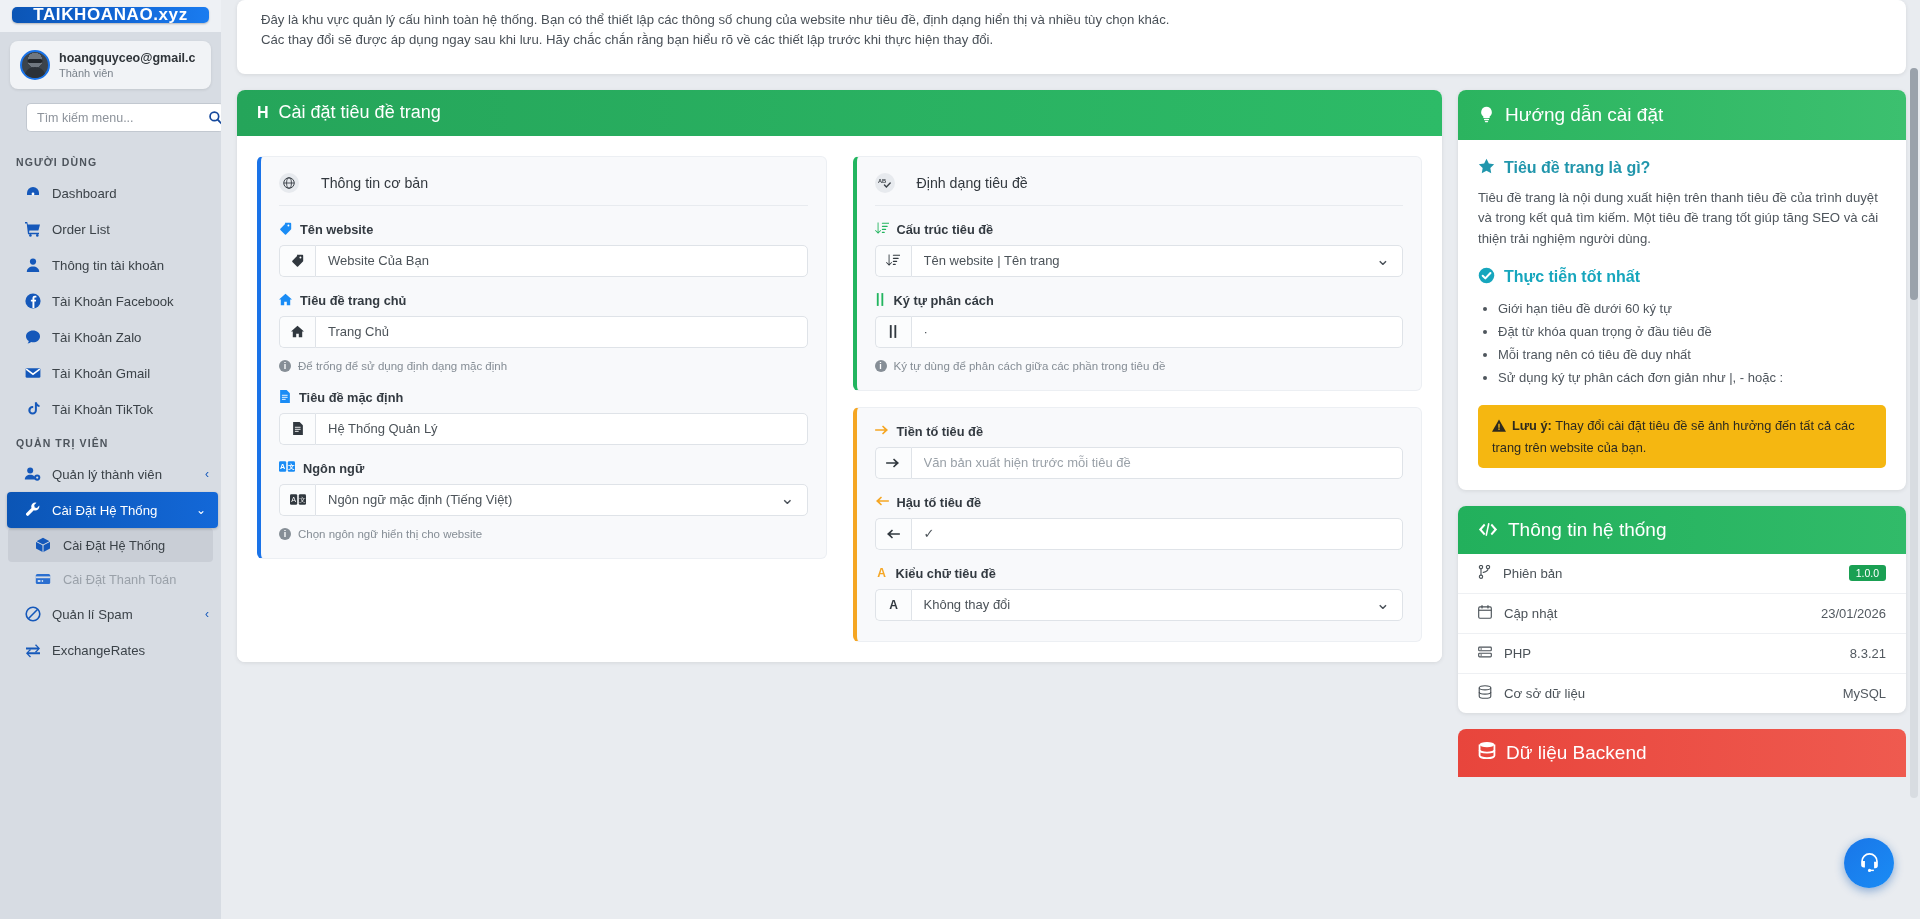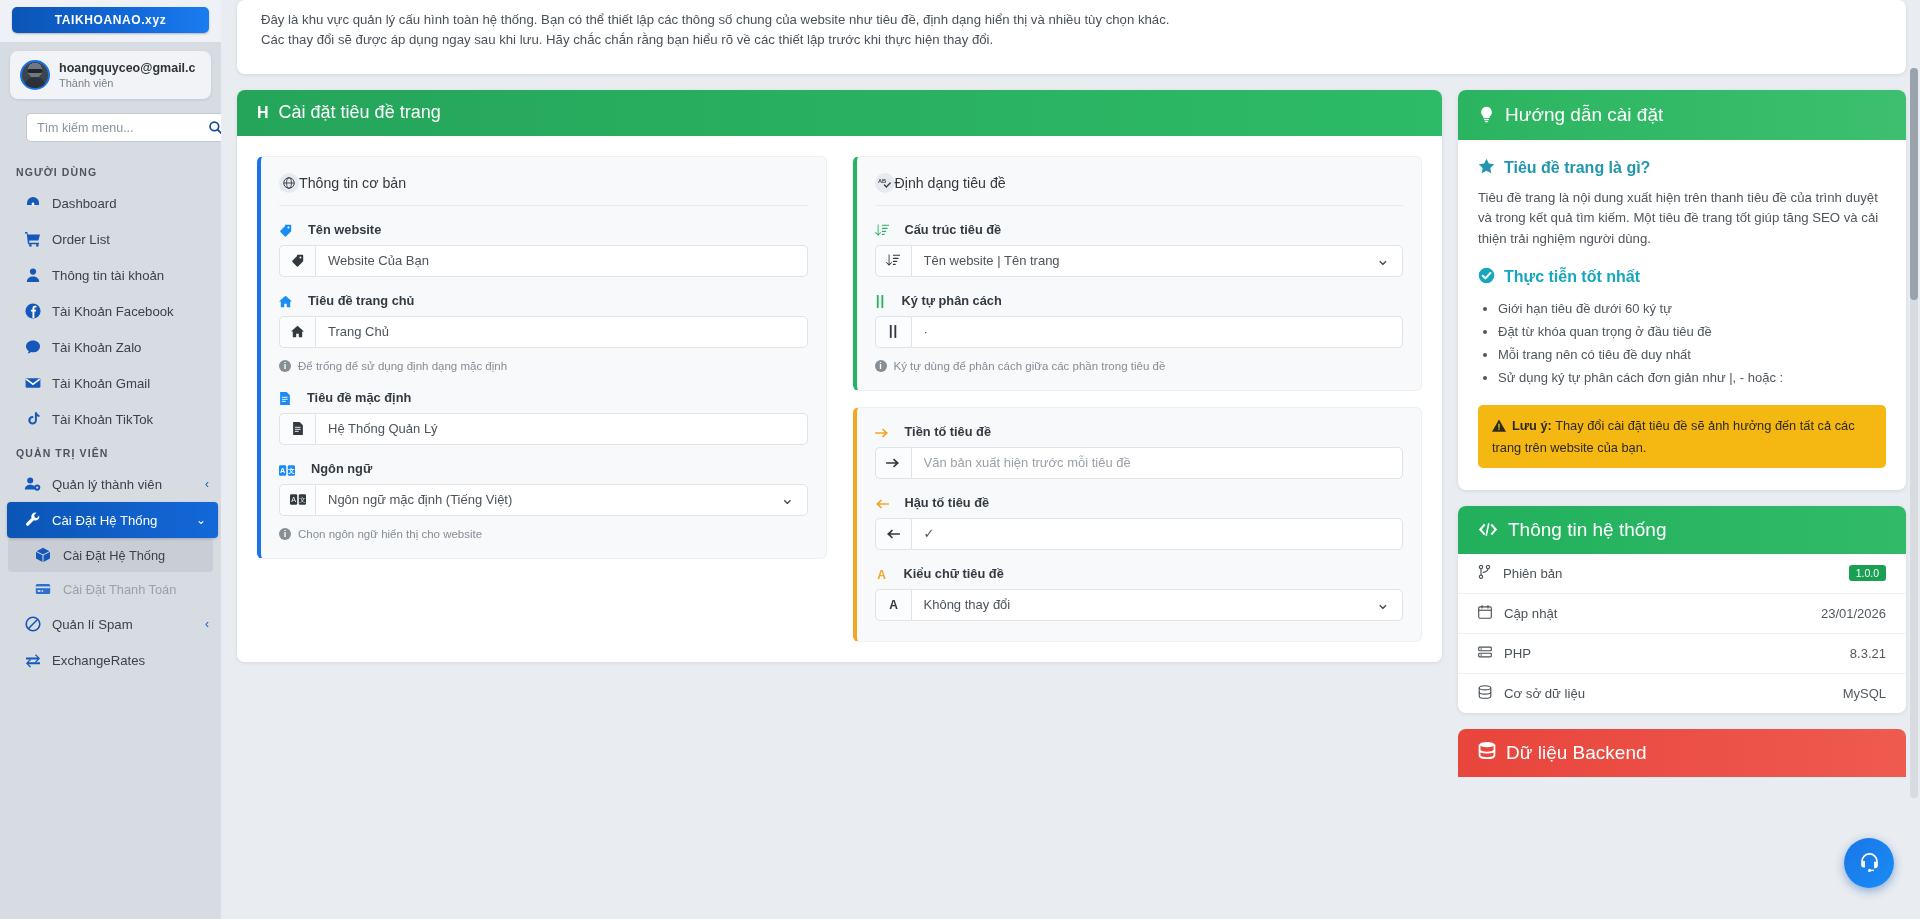--- a/index.html
+++ b/index.html
@@ -14,23 +14,23 @@
   
   .sidebar {
     width: 221px; min-width: 221px; height: 919px;
     background: #d7dce3;
     display: flex; flex-direction: column;
     position: relative; z-index: 5;
     overflow: hidden;
   }
   .brand-wrap { padding: 7px 12px 9px 12px; background: #eef1f5; }
   .brand {
-    height: 26px; border-radius: 5px;
+    height: 16px; border-radius: 5px;
     background: linear-gradient(90deg,#0b55b5 0%, #1166d6 55%, #1a7cf0 100%);
-    color:#fff; font-weight: bold; font-size: 12px; letter-spacing: .6px;
+    color:#fff; font-weight: bold; font-size: 17px; letter-spacing: .6px;
     display:flex; align-items:center; justify-content:center;
     box-shadow: 0 1px 2px rgba(0,0,0,.25);
   }
   .profile {
     margin: 9px 10px 0 10px; background:#f1f3f6; border-radius: 8px;
     padding: 9px 10px; display:flex; align-items:center; gap: 9px;
     box-shadow: 0 1px 3px rgba(0,0,0,.10);
   }
   .avatar {
     width: 30px; height: 30px; min-width:30px; border-radius: 50%;
@@ -113,29 +113,29 @@
   .panel-body { background:#fff; border-radius: 0 0 8px 8px; padding: 20px; display:flex; gap: 26px; }
 
   .fcard {
     background:#f8f9fb; border:1px solid #eceff3; border-radius: 6px;
     border-left: 4px solid #1a73e8; padding: 16px 18px 18px 18px; flex:1;
   }
   .fcard.green { border-left-color:#22b55f; }
   .fcard.orange { border-left-color:#f5a623; }
   .fcard + .fcard { margin-top: 16px; }
   .fcard-title {
-    display:flex; align-items:center; gap:0;
+    display:flex; align-items:center; gap:22px;
     font-size: 14.2px; color:#33393f; padding-bottom: 12px;
     border-bottom: 1px solid #e8ebef; margin-bottom: 16px;
   }
   .circ-ic {
     width:20px; height:20px; border-radius:50%; background:#e7eaee;
     display:flex; align-items:center; justify-content:center; font-size:11px; color:#3b4147;
   }
-  .flabel { display:flex; align-items:flex-end; gap:16px; font-size:12.8px; font-weight:bold; color:#333a41; margin-bottom: 8px; }
+  .flabel { display:flex; align-items:flex-start; gap:8px; font-size:12.8px; font-weight:bold; color:#333a41; margin-bottom: 8px; }
   .flabel .li { display:flex; align-items:center; }
   .igroup { display:flex; height: 32px; margin-bottom: 16px; }
   .iaddon {
     width: 36px; border:1px solid #dfe3e8; border-right:none; background:#fbfcfd;
     border-radius: 5px 0 0 5px; display:flex; align-items:center; justify-content:center;
     font-size: 13px; color:#3c4248;
   }
   .igroup input, .igroup select {
     flex:1; border:1px solid #dfe3e8; border-radius: 0 5px 5px 0;
     padding: 0 12px; font-size: 13px; color:#4c5359; background:#fff; outline:none;

